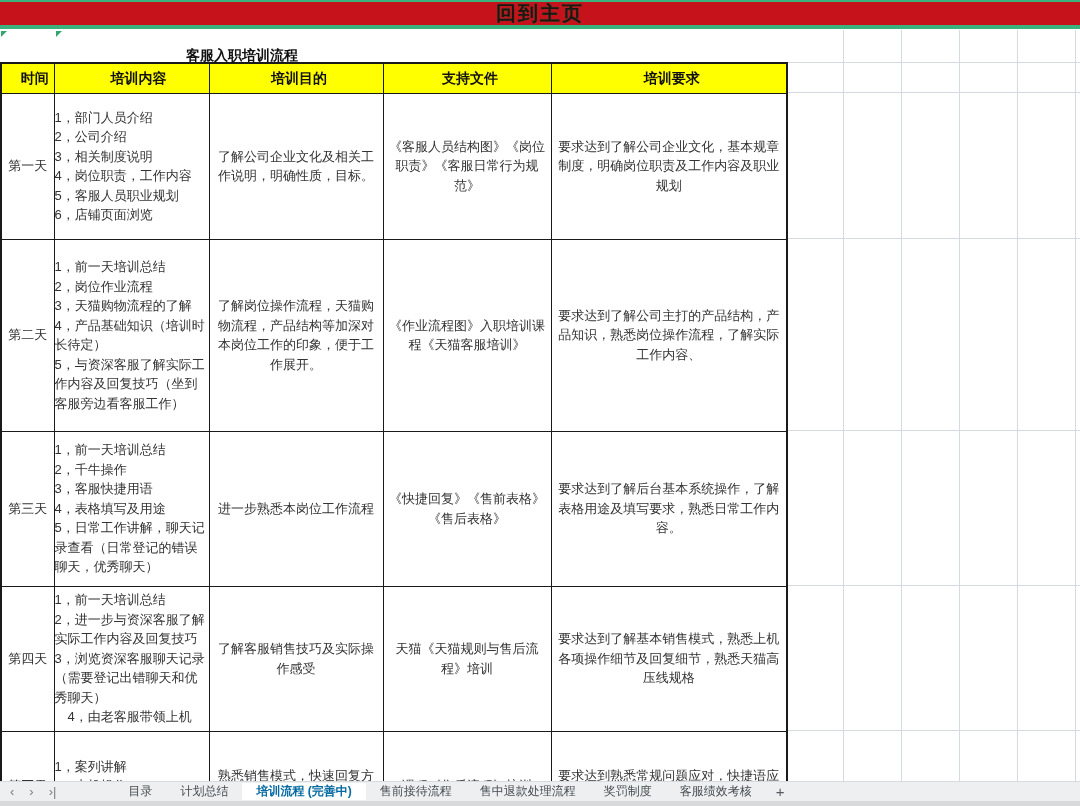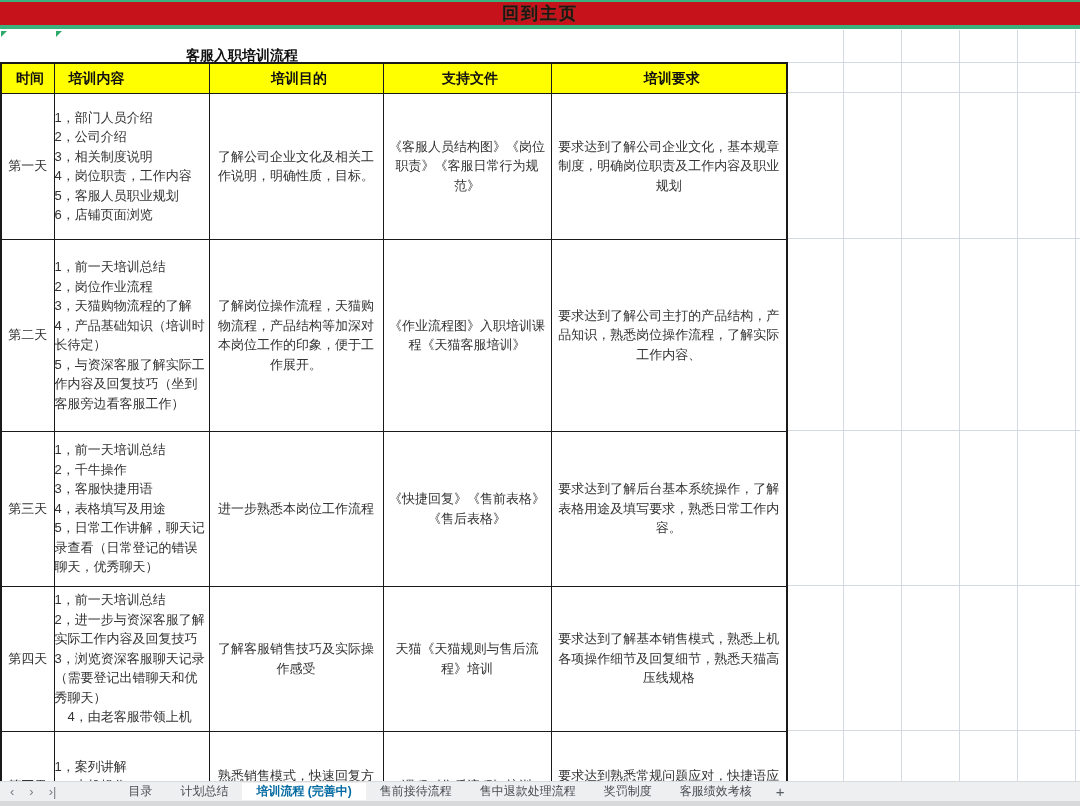--- a/index.html
+++ b/index.html
@@ -11,21 +11,21 @@
   }
 
   
   .teal-line-top { position:absolute; left:0; top:0; width:1080px; height:2px; background:#3bb27d; }
   .banner {
     position:absolute; left:0; top:2px; width:1080px; height:23px;
     background:#c5121b; display:flex; align-items:center; justify-content:center;
     cursor:pointer;
   }
   .banner span {
-    font-size:17px; font-weight:bold; color:#1f1410; letter-spacing:2px;
+    font-size:20px; font-weight:bold; color:#1f1410; letter-spacing:2px;
     text-shadow:0 0 1px #3a5f3a;
   }
   .teal-line-bottom { position:absolute; left:0; top:25px; width:1080px; height:4px; background:#3bb27d; }
 
   
   .sheet-title {
     position:absolute; left:186px; top:47px;
     font-size:14px; font-weight:bold; color:#111;
   }
 
@@ -59,21 +59,21 @@
   table.training td, table.training th {
     border:1.5px solid #1a1a1a; vertical-align:middle;
     font-size:13px; color:#333; line-height:1.5;
     overflow:hidden;
   }
   tr.hdr th {
     background:#ffff00; height:30px; font-size:14px; font-weight:bold; color:#111;
     text-align:center;
     padding-left:6px;
   }
-  tr.hdr th.left { text-align:left; padding-left:14px; }
+  tr.hdr th.left { text-align:center; padding-left:14px; }
   td.c-time   { text-align:center; }
   td.c-content{ text-align:left; padding:3px 0; white-space:pre-line; }
   td.c-center { text-align:center; padding:3px 4px; }
 
   
   .tabbar {
     position:absolute; left:0; top:781px; width:1080px; height:20px;
     background:#edeff1; border-top:1px solid #d8dadc;
     display:flex; align-items:stretch; font-size:12px; color:#474c51;
   }

